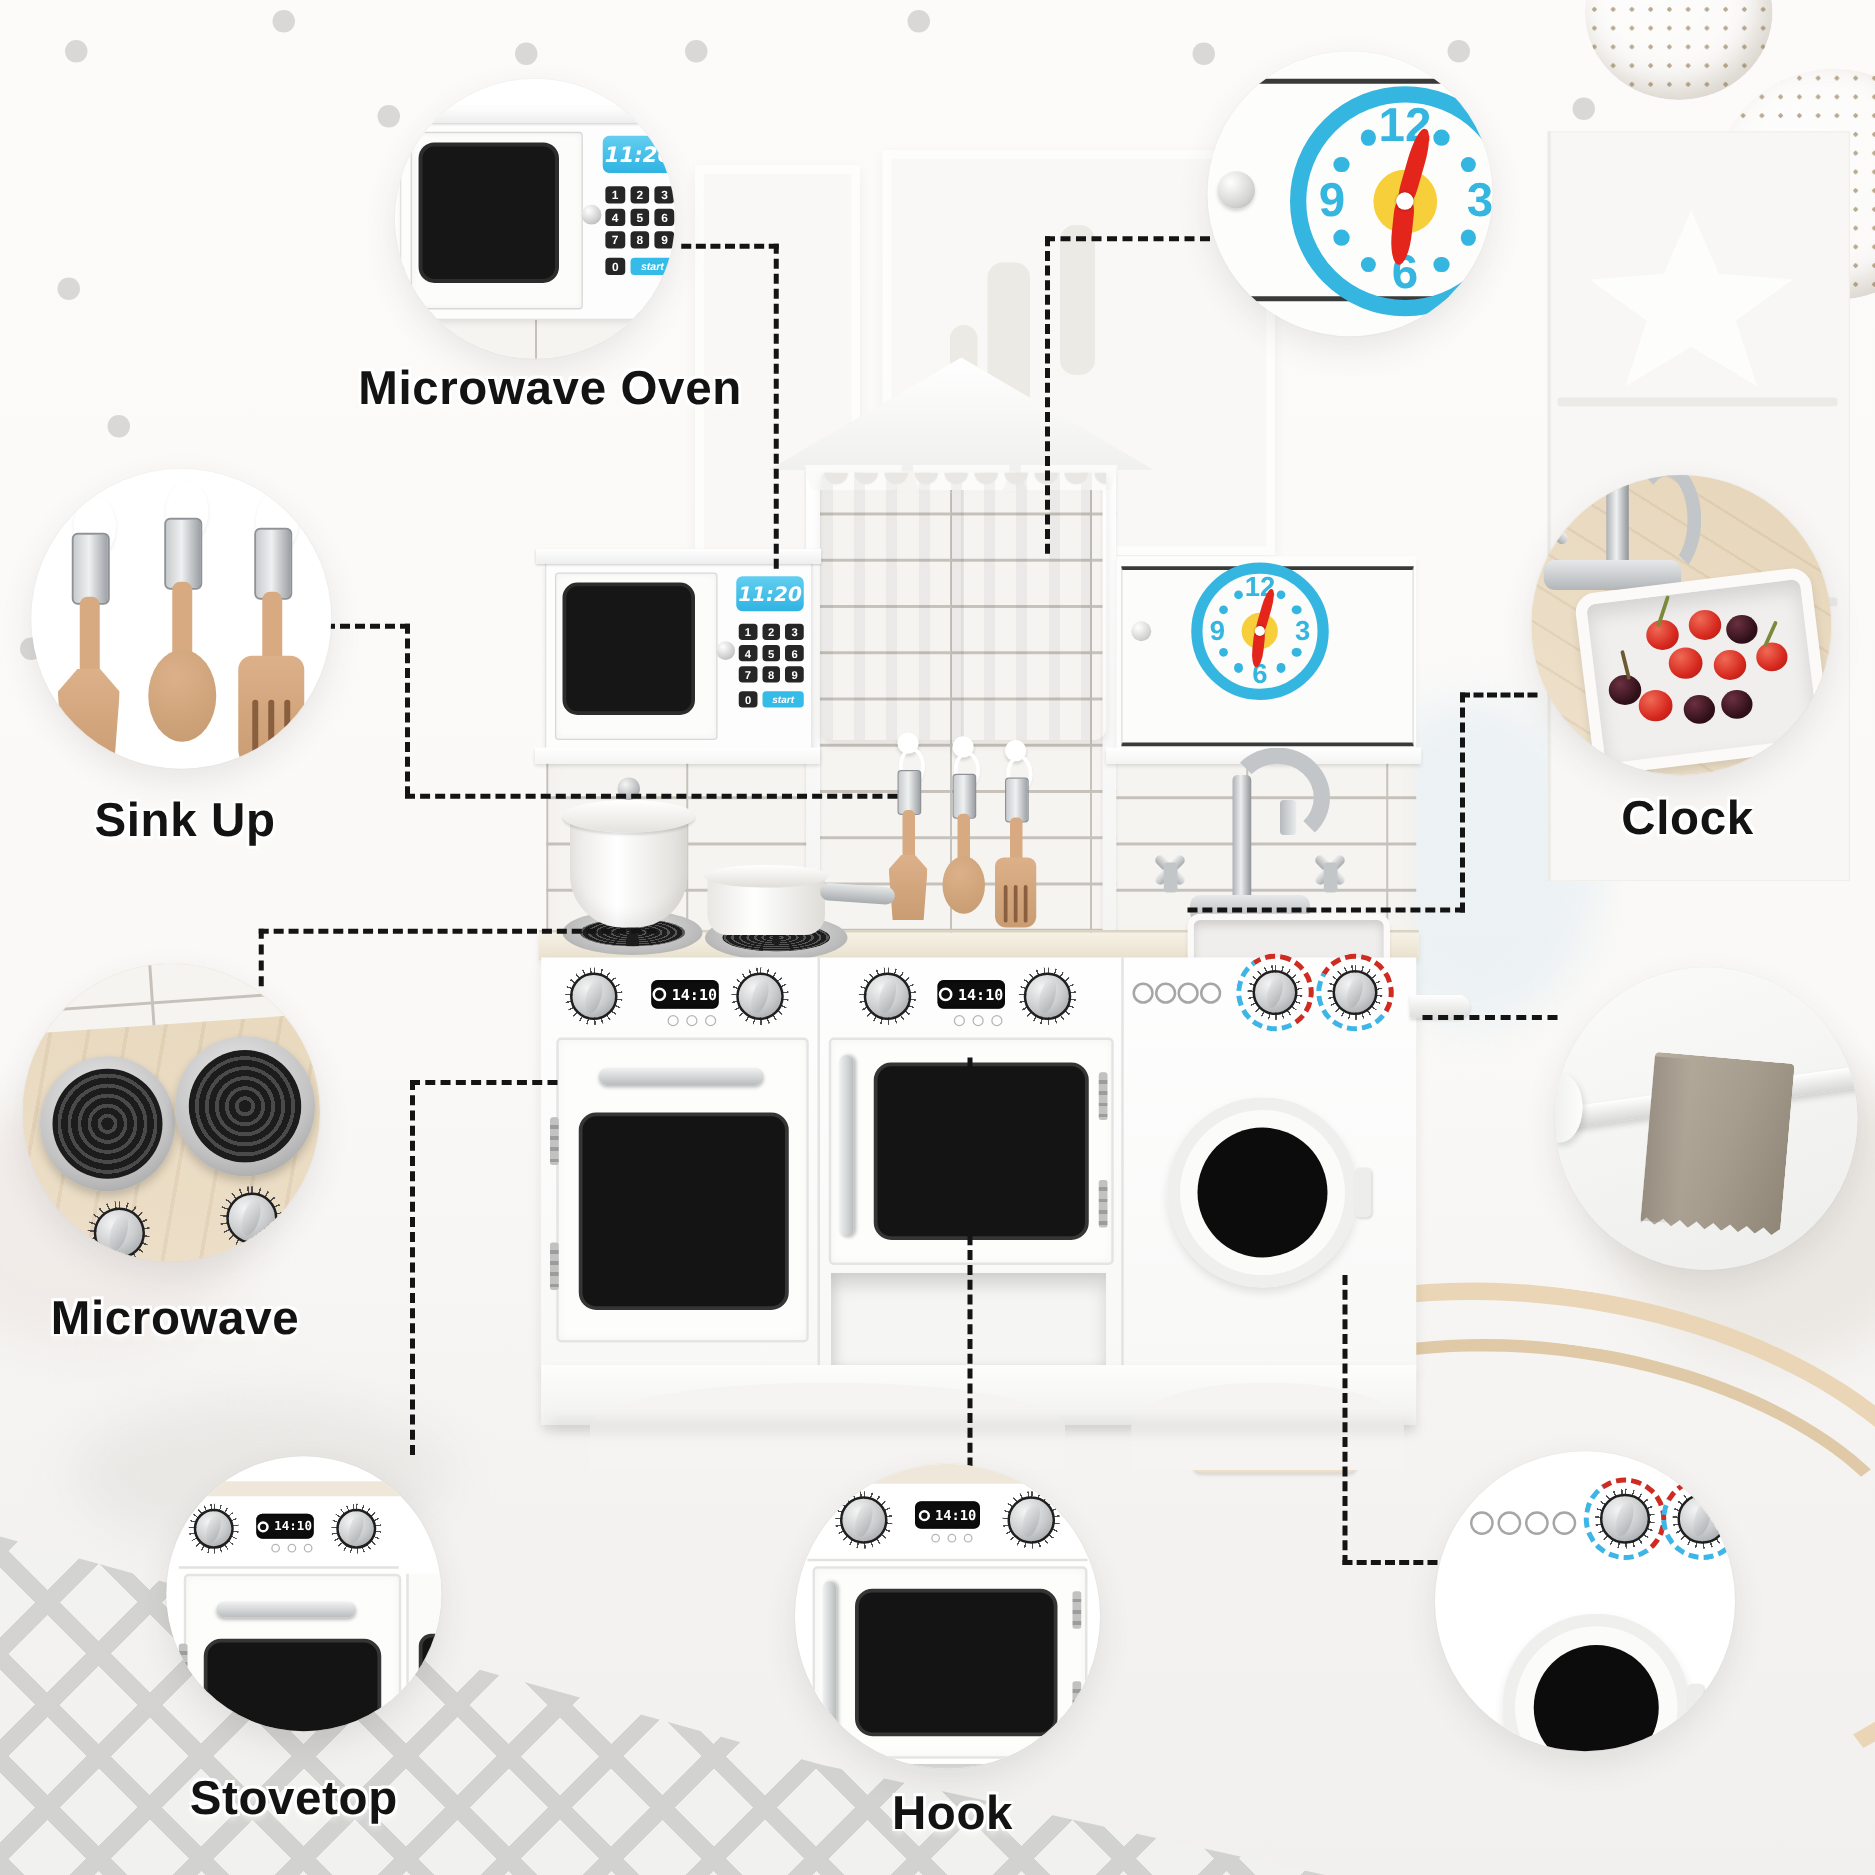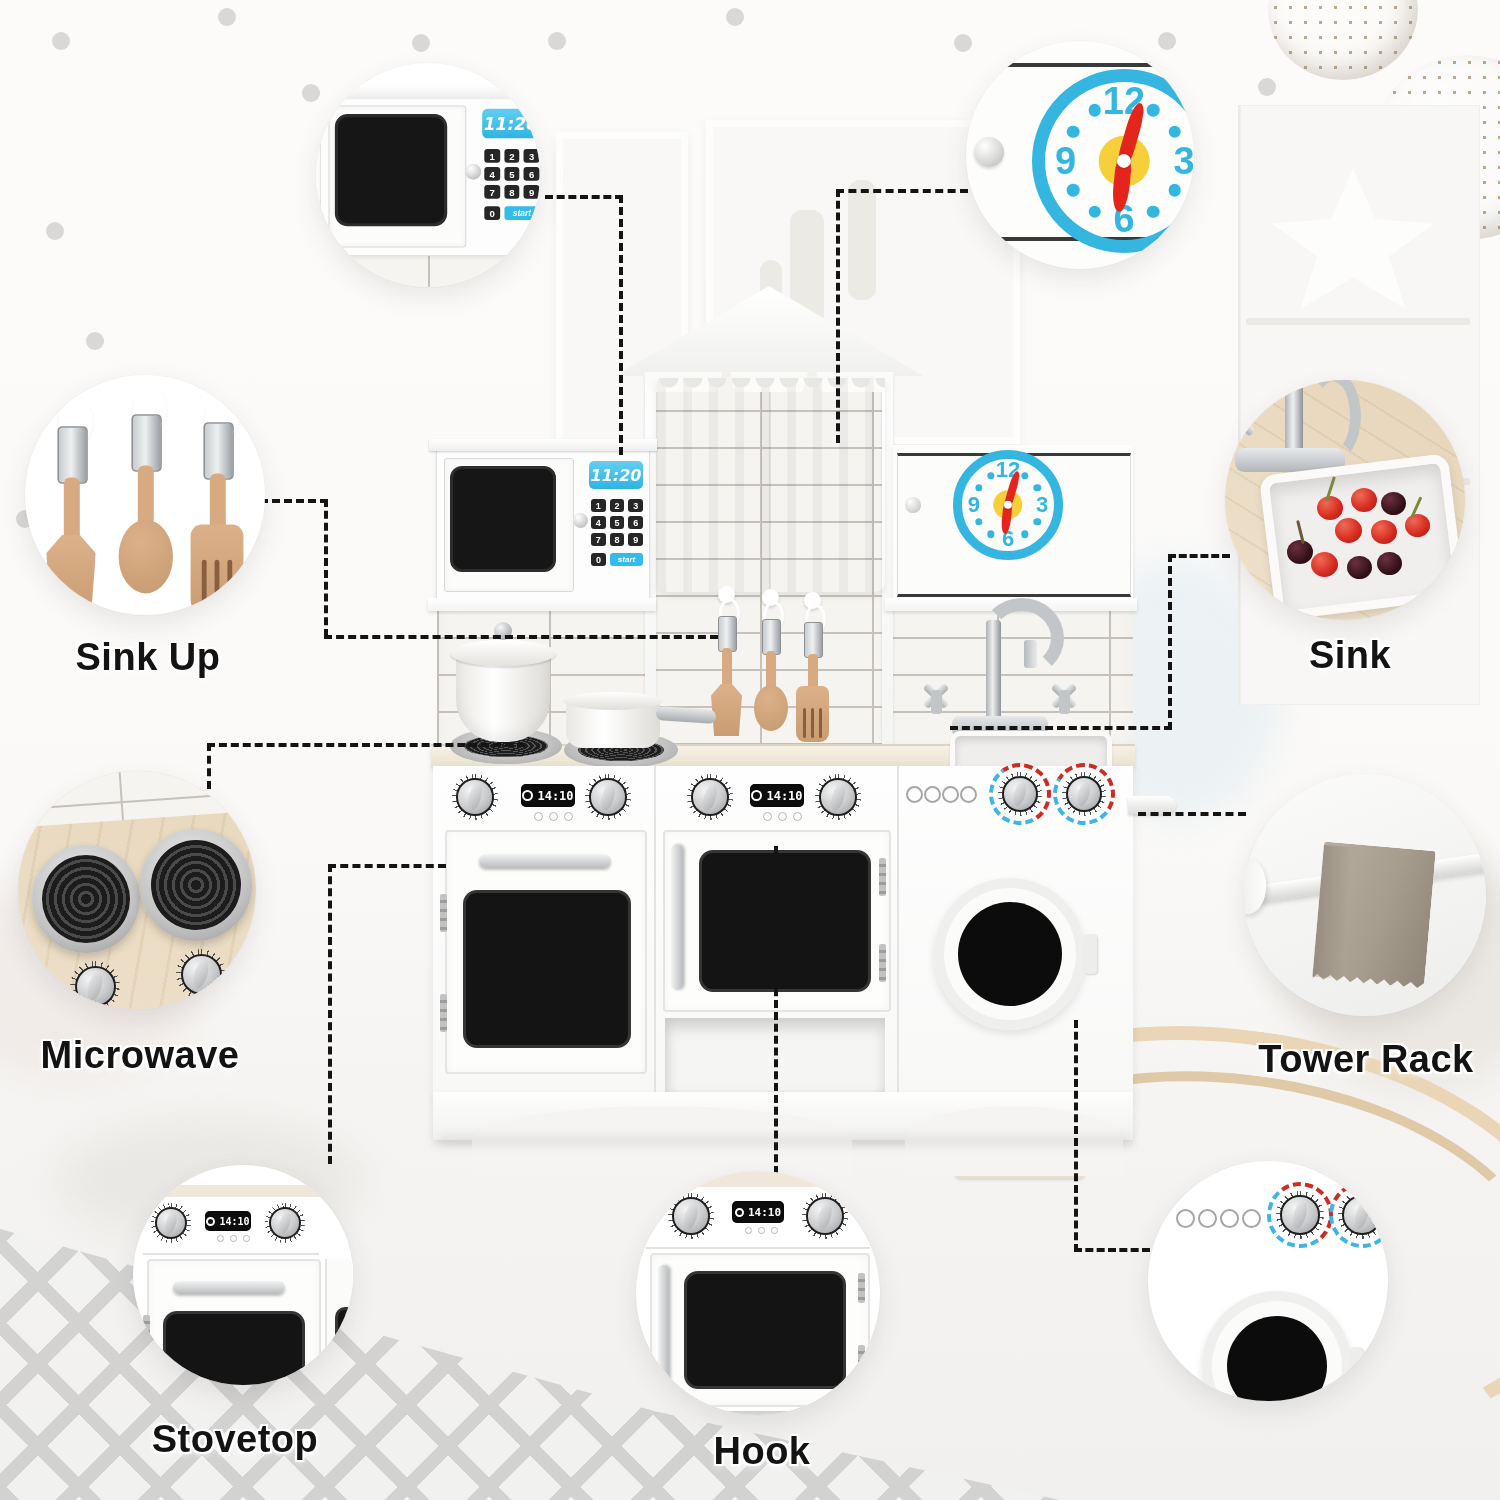--- a/index.html
+++ b/index.html
@@ -571,20 +571,20 @@
       <div class="knob" style="left:172px;top:4px;width:48px;height:48px">
           <i class="arc red" style="transform:rotate(-16deg)"></i>
           <i class="arc blue" style="transform:rotate(-16deg)"></i>
         </div>
       <div class="wdoor-out" style="left:36px;top:104px;width:150px;height:150px"></div>
       <div class="wdoor-in" style="left:61px;top:129px;width:100px;height:100px"></div>
       <div class="wlatch" style="left:184px;top:160px;width:13px;height:40px"></div>
     </div>
   </div>
 
+  <div class="flabel" style="left:440px;top:290px">Microwave Oven</div>
   <div class="flabel" style="left:148px;top:636px">Sink Up</div>
-  <div class="flabel" style="left:1350px;top:634px">Sink</div>
+  <div class="flabel" style="left:1350px;top:634px">Clock</div>
   <div class="flabel" style="left:140px;top:1034px">Microwave</div>
-  <div class="flabel" style="left:1366px;top:1038px">Tower Rack</div>
   <div class="flabel" style="left:235px;top:1418px">Stovetop</div>
   <div class="flabel" style="left:762px;top:1430px">Hook</div>
 
 </div>
 
 </body></html>

